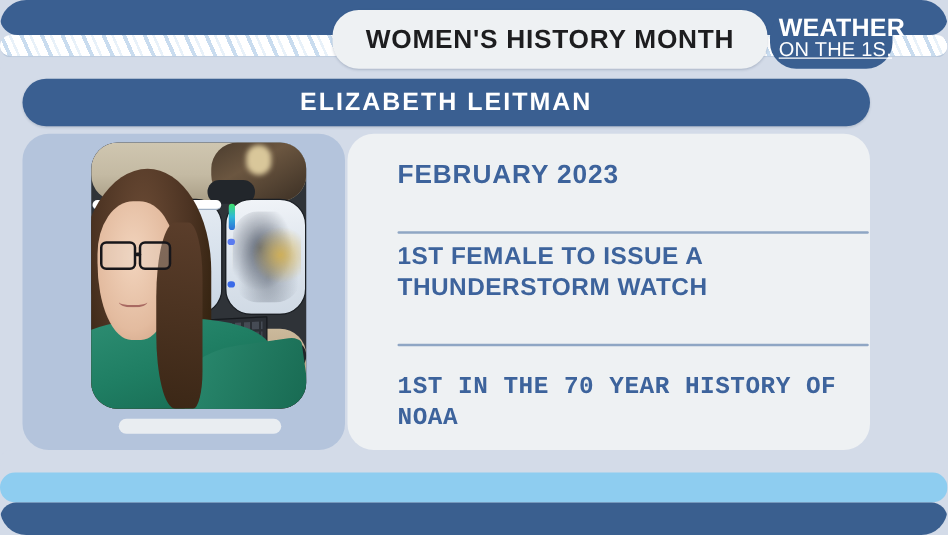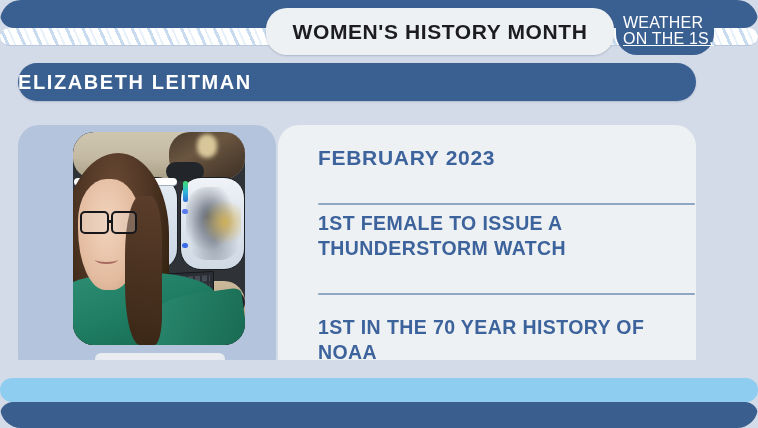--- a/index.html
+++ b/index.html
@@ -56,45 +56,45 @@
 
   .logo-plate {
     position:absolute; left:616px; top:8px; width:98px; height:47px;
     background:#3a5f91;
     display:flex; flex-direction:column;
     align-items:flex-start; justify-content:center;
     padding-left:7px;
     z-index:6;
   }
   .logo-plate .l1 {
-    color:#ffffff; font-size:16px; font-weight:normal;
+    color:#ffffff; font-size:20px; font-weight:bold;
     letter-spacing:.2px; line-height:1.02;
   }
   .logo-plate .l2 {
     color:#ffffff; font-size:16px; font-weight:normal;
     letter-spacing:.2px; line-height:1.05;text-decoration:underline;
   }
 
   
   .name-banner {
     position:absolute; left:18px; top:63px; width:678px; height:38px;
     background:#3a5f91;
-    display:flex; align-items:center; justify-content:flex-start;
+    display:flex; align-items:center; justify-content:center;
     box-shadow:0 1px 2px rgba(40,60,90,.2);
   }
   .name-banner .txt {
     color:#ffffff;
     font-size:20px;
     font-weight:bold;
     letter-spacing:1.6px;
   }
 
   
   .card {
-    position:absolute; left:18px; top:107px; width:678px; height:253px;margin-top:18px;
+    position:absolute; left:18px; top:107px; width:678px; height:253px;
   }
   .photo-col {
     position:absolute; left:0; top:0; width:258px; height:253px;
     background:#b4c4dc;
   }
   .content-col {
     position:absolute; left:260px; top:0; width:418px; height:253px;
     background:#eef1f3;
   }
 
@@ -244,21 +244,21 @@
   }
   .rule-1 { top:78px; }
   .rule-2 { top:168px; }
 
   .fact {
     position:absolute; left:40px; width:390px;
     color:#3d639c; font-size:19.5px; font-weight:bold;
     letter-spacing:.4px; line-height:1.28;
   }
   .fact-1 { top:86px; }
-  .fact-2 { top:190px; }
+  .fact-2 { top:190px;font-family:Liberation Mono, monospace; }
 
   
   .band-gap   { position:absolute; left:0; top:360px; width:758px; height:18px;
                 background:#d3dbe8; }
   .band-light { position:absolute; left:0; top:378px; width:758px; height:24px;
                 background:#8ecdf0; }
   .band-dark  { position:absolute; left:0; top:402px; width:758px; height:26px;
                 background:#3a5f8f; }
 </style>
 </head>

